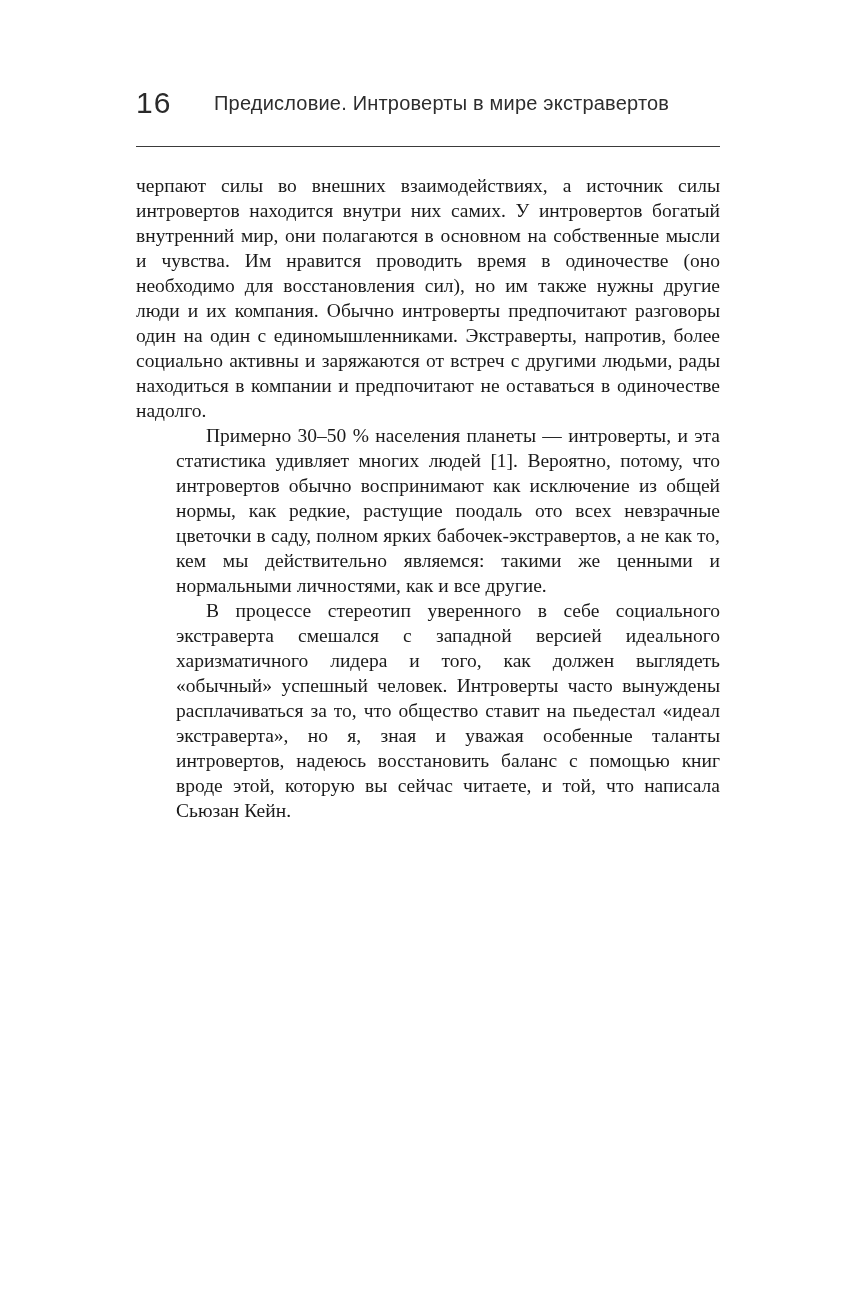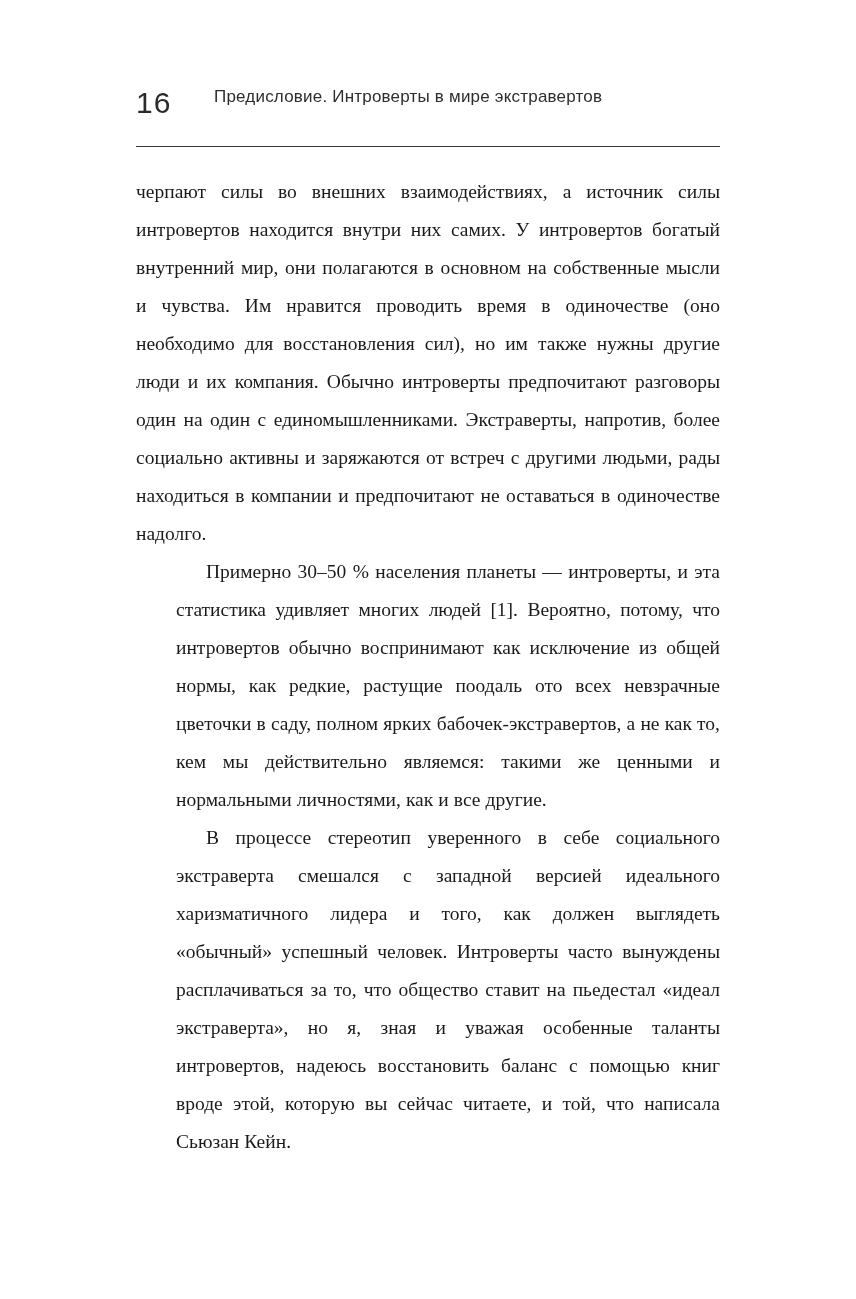--- a/index.html
+++ b/index.html
@@ -18,55 +18,55 @@
     overflow: hidden;
   }
   .content {
     position: absolute;
     left: 136px;
     top: 88px;
     width: 584px;
   }
   .header {
     display: flex;
-    align-items: flex-start;
+    align-items: center;
     width: 100%;
     padding-bottom: 12px;
   }
   .folio {
     font-family: "Liberation Sans", sans-serif;
     font-size: 30px;
     font-weight: 400;
     color: #2a2a2a;
     letter-spacing: 1px;
     width: 78px;
     flex: 0 0 78px;
     line-height: 1;
   }
   .running-head {
     font-family: "Liberation Sans", sans-serif;
-    font-size: 17px;
+    font-size: 20px;
     font-weight: 400;
     color: #2d2d2d;
     line-height: 1;
     letter-spacing: 0.2px;
   }
   .rule {
     width: 100%;
     height: 1px;
     background: #3a3a3a;
     margin-top: 16px;
   }
   .body-text {
     margin-top: 26px;
   }
   p.para {
     margin: 0;
     font-size: 19.5px;
-    line-height: 38px;
+    line-height: 25px;
     text-align: justify;
     text-justify: inter-word;
     word-spacing: 0.2px;
     hyphens: manual;
   }
   p.para.indent {
     text-indent: 30px;
   }
   p.para + p.para {
     margin-top: 0;

